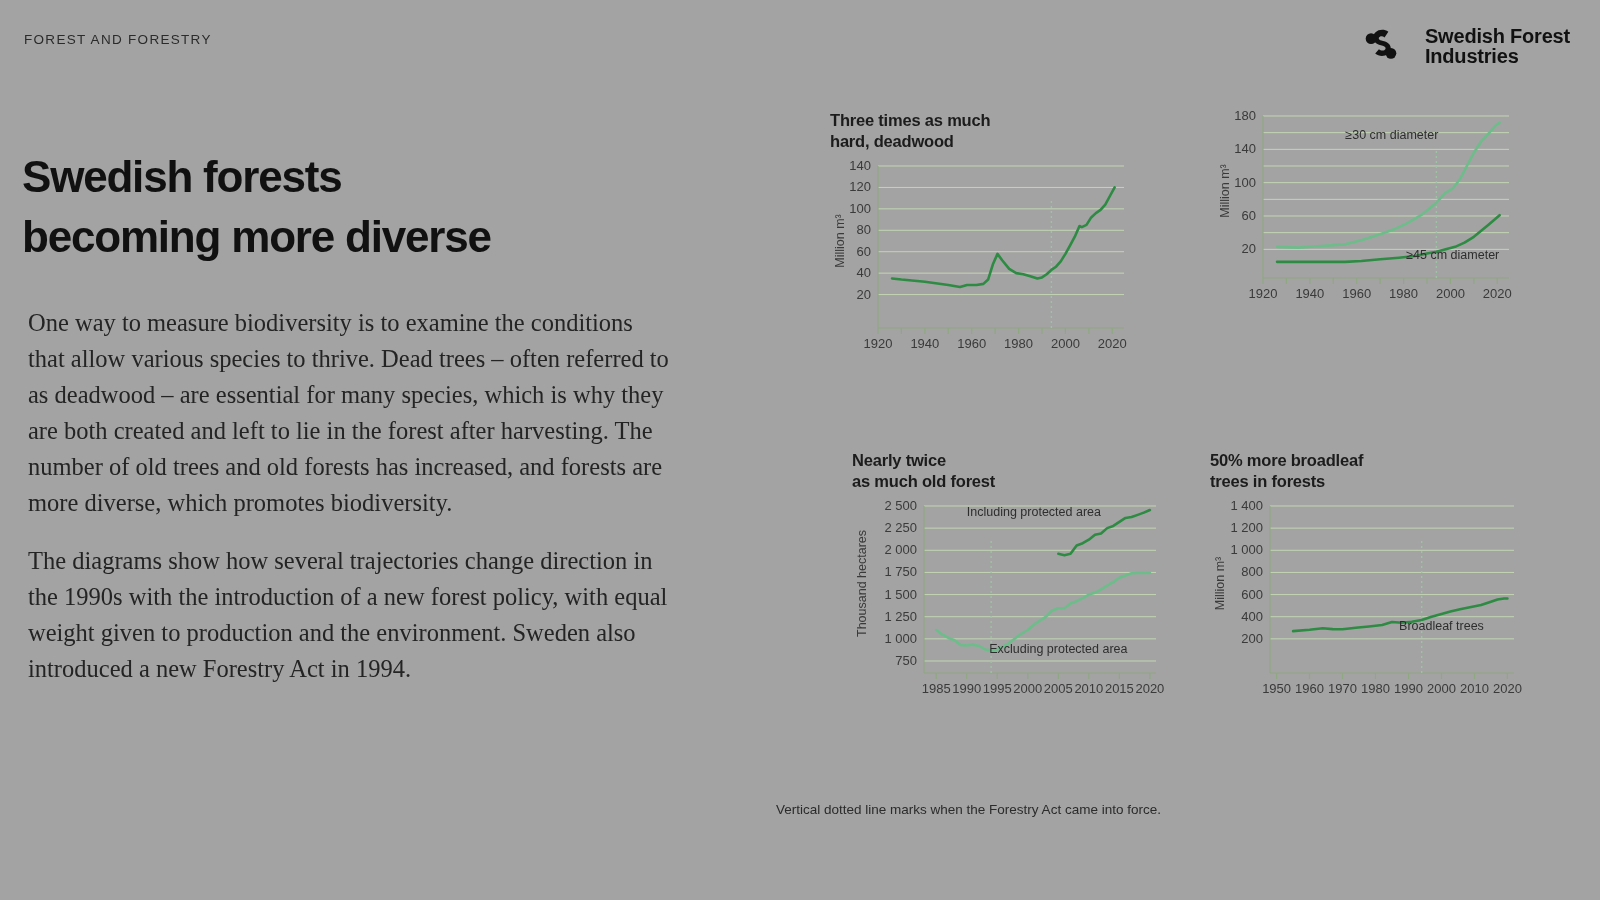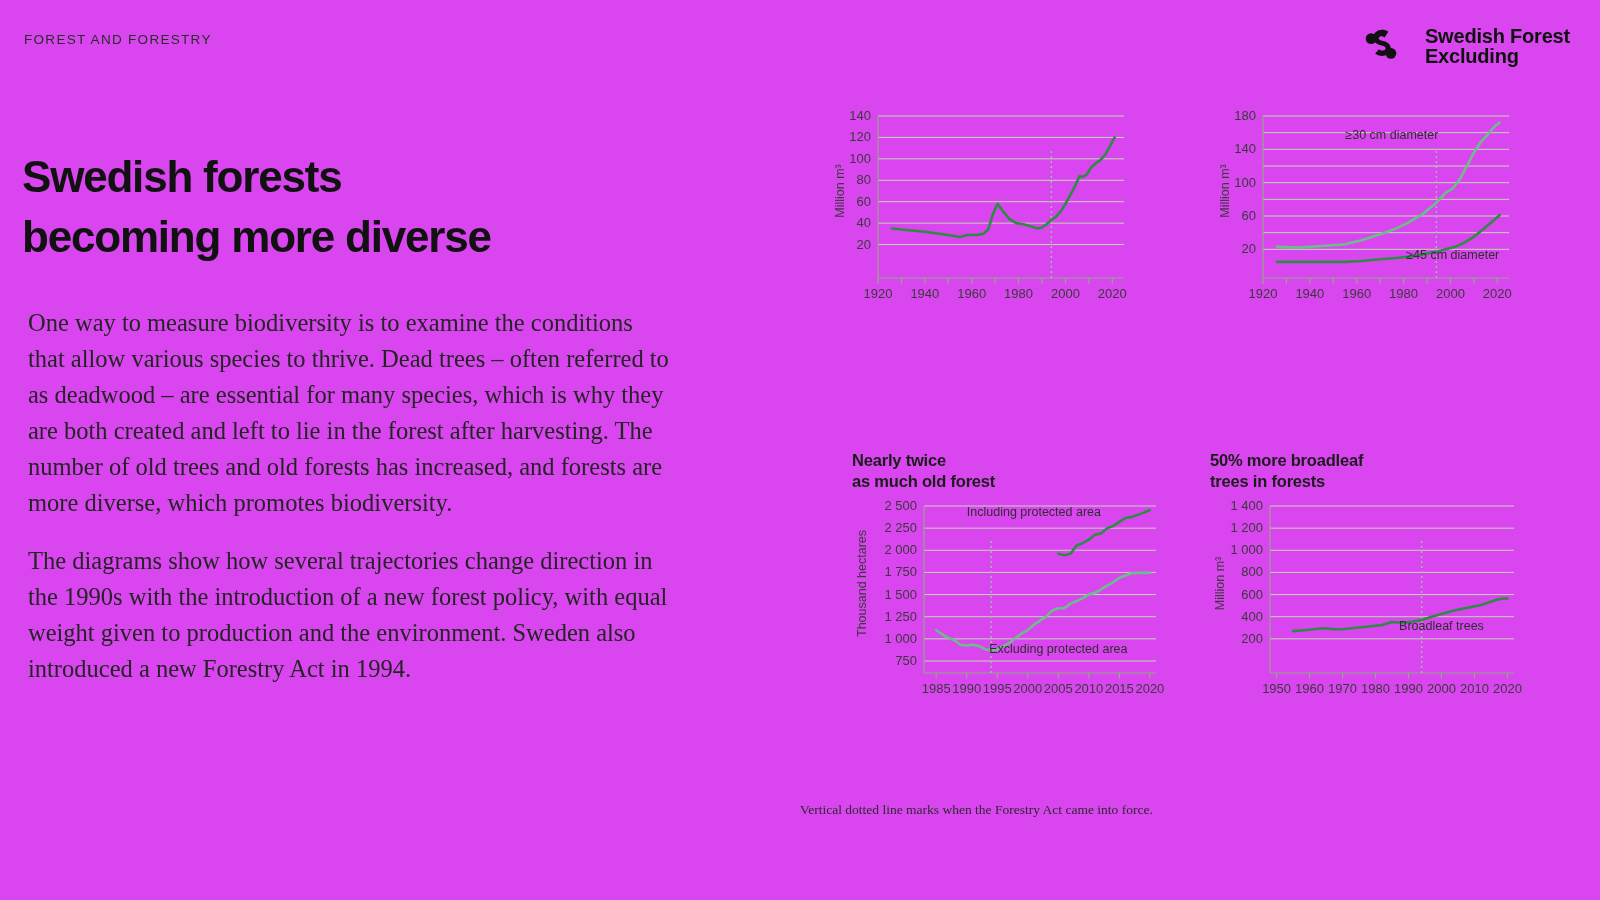--- a/index.html
+++ b/index.html
@@ -4,21 +4,21 @@
 <style>
   html,body{margin:0;padding:0;}
   body{
     width:1600px;height:900px;
     background:#e8f4d9;
     font-family:"Liberation Sans", sans-serif;
     color:#1a1a1a;
     overflow:hidden;
     position:relative;
   }
-  .page{position:absolute;inset:0;background:#d946ef;}
+  .page{position:absolute;inset:0;background:#a3a3a3;}
 
   
   .kicker{
     position:absolute;left:24px;top:32px;
     font-size:13.5px;letter-spacing:1.3px;font-weight:400;
     color:#2b2b2b;
   }
   .logo{
     position:absolute;right:30px;top:26px;
     display:flex;align-items:center;gap:25px;
@@ -55,55 +55,57 @@
     font-size:16.5px;font-weight:bold;line-height:21px;
     color:#1c1c1c;letter-spacing:-.2px;margin-bottom:8px;
     white-space:pre-line;
   }
   svg{display:block;overflow:visible;}
   .tick-txt{font-family:"Liberation Sans",sans-serif;font-size:13px;fill:#3a3a3a;}
   .ax-title{font-family:"Liberation Sans",sans-serif;font-size:12.5px;fill:#3a3a3a;}
   .series-lbl{font-family:"Liberation Sans",sans-serif;font-size:12.5px;fill:#2e2e2e;}
 
   .footnote{
-    position:absolute;left:800px;top:802px;
-    font-size:13.5px;color:#2b2b2b;font-family:Liberation Serif, serif;
+    position:absolute;left:776px;top:802px;
+    font-size:13.5px;color:#2b2b2b;
   }
 </style>
 </head>
 <body>
 
 <div class="page">
 
   <div class="kicker">FOREST AND FORESTRY</div>
 
   <div class="logo">
     <svg class="logo-mark" viewBox="0 0 44 46">
       <path d="M30.5 6.5c-4.5-3.2-11-3-14.8.6-3.4 3.2-3.6 8.3-.6 11.6 1.5 1.7 3.6 2.6 6.8 3.4 3.3.8 4.4 1.4 5 2.3.8 1.2.3 2.7-1.1 3.4-1.9.9-4.6.4-6.2-1.1l-4.3 5.1c3.9 3.3 10.6 3.6 14.7.5 3.7-2.8 4.4-7.8 1.6-11.3-1.6-2-3.8-3-7.2-3.9-2.9-.7-4-1.2-4.6-2-.7-1-.3-2.3.9-2.9 1.6-.8 3.9-.4 5.4.9z" fill="#111"></path>
       <circle cx="10.5" cy="14.5" r="6.2" fill="#111"></circle>
       <circle cx="33.5" cy="31.5" r="6.2" fill="#111"></circle>
     </svg>
     <div class="logo-text">
       <div>Swedish Forest</div>
-      <div>Excluding</div>
+      <div>Industries</div>
     </div>
   </div>
 
   <h1 class="headline">
     <span>Swedish forests</span>
     <span>becoming more diverse</span>
   </h1>
 
   <div class="body-copy">
     <p>One way to measure biodiversity is to examine the conditions that allow various species to thrive. Dead trees – often referred to as deadwood – are essential for many species, which is why they are both created and left to lie in the forest after harvesting. The number of old trees and old forests has increased, and forests are more diverse, which promotes biodiversity.</p>
     <p>The diagrams show how several trajectories change direction in the 1990s with the introduction of a new forest policy, with equal weight given to production and the environment. Sweden also introduced a new Forestry Act in 1994.</p>
   </div>
 
   <div class="charts">
     <div class="chart-cell" id="cell-0">
+        <div class="chart-title">Three times as much
+hard, deadwood</div>
         <svg width="300" height="190" viewBox="0 0 300 190">
           <line x1="48" x2="294" y1="134.57142857142858" y2="134.57142857142858" stroke="#c3d6b4" stroke-width="1"></line>
           <line x1="48" x2="294" y1="113.14285714285714" y2="113.14285714285714" stroke="#c3d6b4" stroke-width="1"></line>
           <line x1="48" x2="294" y1="91.71428571428572" y2="91.71428571428572" stroke="#c3d6b4" stroke-width="1"></line>
           <line x1="48" x2="294" y1="70.28571428571429" y2="70.28571428571429" stroke="#c3d6b4" stroke-width="1"></line>
           <line x1="48" x2="294" y1="48.85714285714286" y2="48.85714285714286" stroke="#c3d6b4" stroke-width="1"></line>
           <line x1="48" x2="294" y1="27.428571428571445" y2="27.428571428571445" stroke="#c3d6b4" stroke-width="1"></line>
           <line x1="48" x2="294" y1="6" y2="6" stroke="#c3d6b4" stroke-width="1"></line>
           <line x1="48" x2="48" y1="6" y2="168" stroke="#8fa882" stroke-width="1.2"></line>
           <line x1="48" x2="294" y1="168" y2="168" stroke="#8fa882" stroke-width="1.2"></line>

